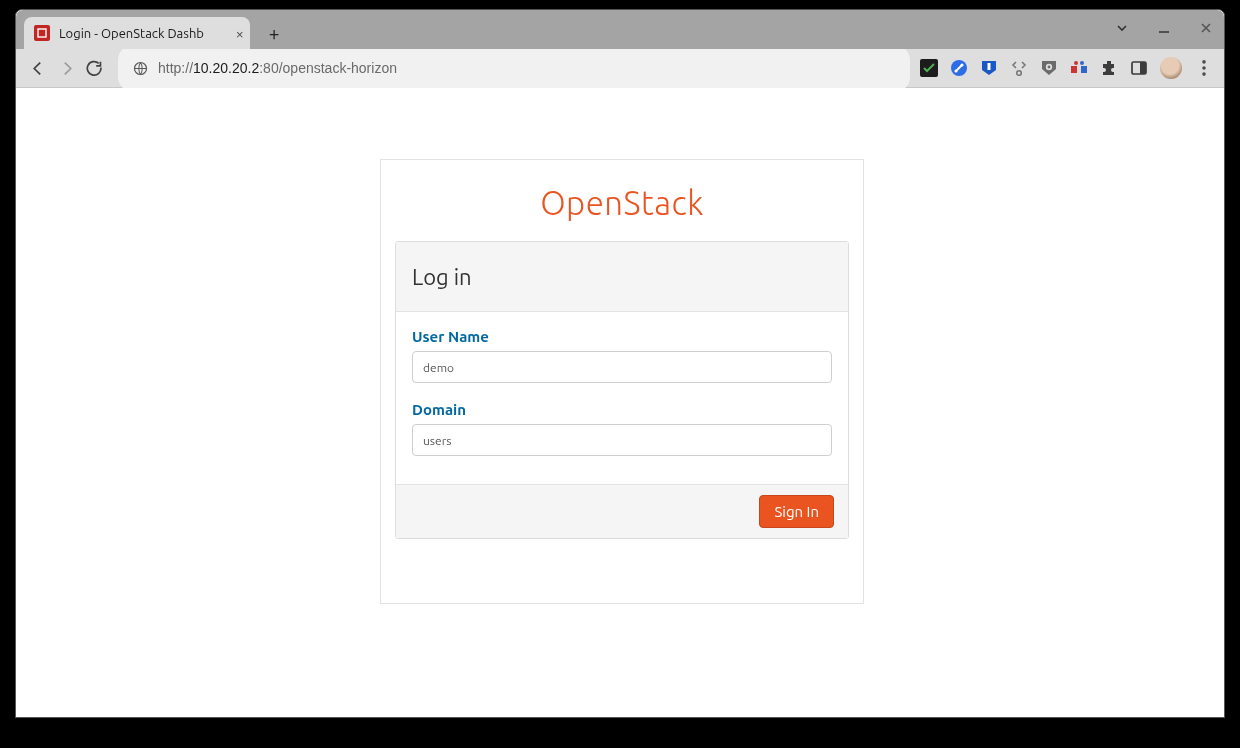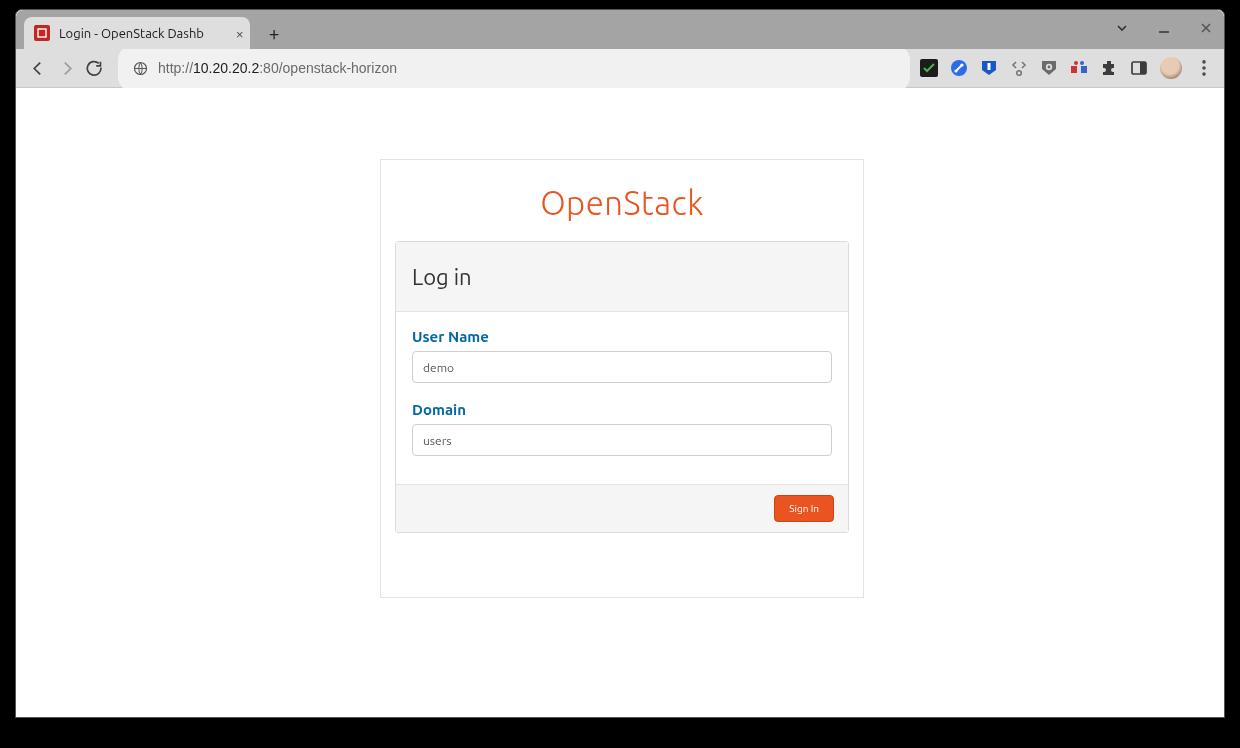--- a/index.html
+++ b/index.html
@@ -178,21 +178,21 @@
     background:#f5f5f5;
     border-top:1px solid #e3e3e3;
     padding:10px 14px;
     display:flex;justify-content:flex-end;
   }
   .btn-primary{
     background:#e95420;
     color:#fff;
     border:1px solid #c9461a;
     border-radius:4px;
-    font-size:10px;
+    font-size:15px;
     padding:7px 14px;
     cursor:pointer;
     font-family:inherit;
   }
   .login-gap{height:48px;}
 </style>
 </head>
 <body>
 
 <div class="window">

